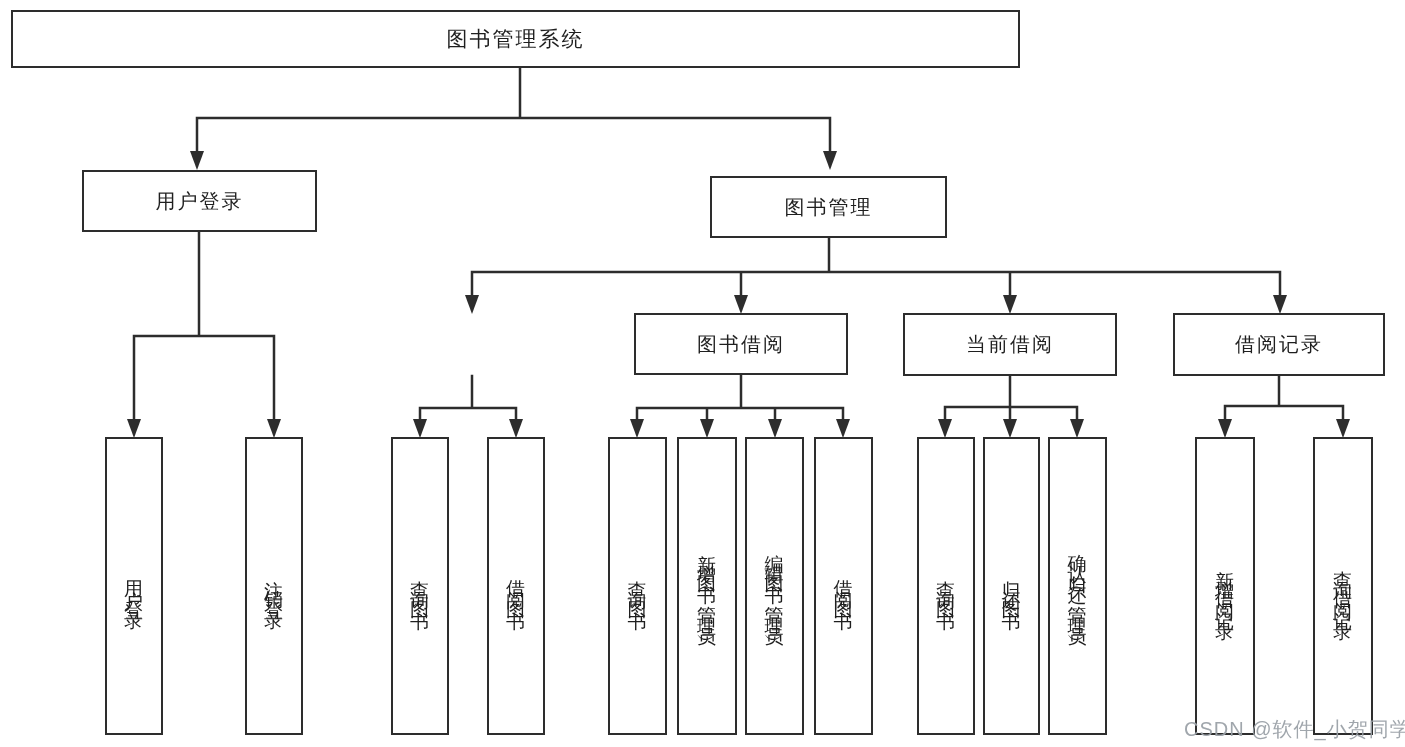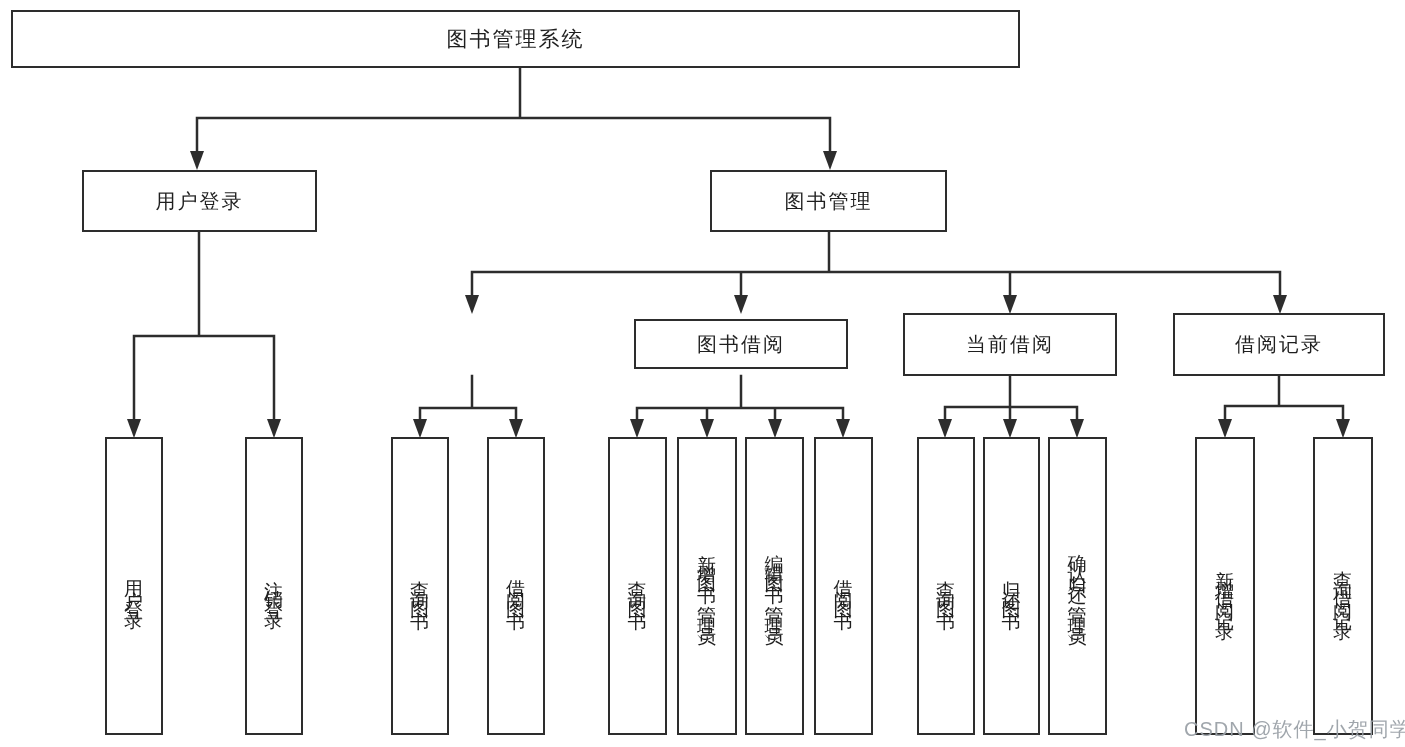--- a/index.html
+++ b/index.html
@@ -102,25 +102,25 @@
     </g>
   </svg>
 
   <div class="box root" style="left:11px;top:10px;width:1009px;height:58px;">
     <span class="hlabel">图书管理系统</span>
   </div>
 
   <div class="box" style="left:82px;top:170px;width:235px;height:62px;">
     <span class="hlabel">用户登录</span>
   </div>
-  <div class="box" style="left:710px;top:170px;width:237px;height:62px;">
+  <div class="box" style="left:710px;top:176px;width:237px;height:62px;">
     <span class="hlabel">图书管理</span>
   </div>
 
-  <div class="box" style="left:634px;top:313px;width:214px;height:50px;margin-top:6px;">
+  <div class="box" style="left:634px;top:313px;width:214px;height:62px;">
     <span class="hlabel">图书借阅</span>
   </div>
   <div class="box" style="left:903px;top:313px;width:214px;height:63px;">
     <span class="hlabel">当前借阅</span>
   </div>
   <div class="box" style="left:1173px;top:313px;width:212px;height:63px;text-align:right;">
     <span class="hlabel">借阅记录</span>
   </div>
 
   <div class="box" style="left:105px;top:437px;width:58px;height:298px;">

